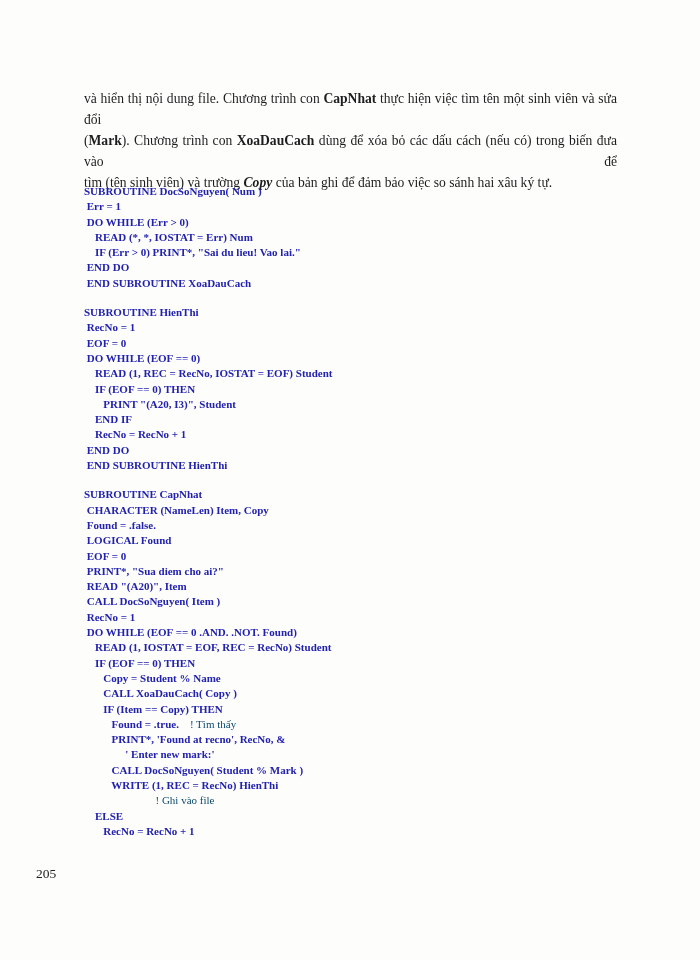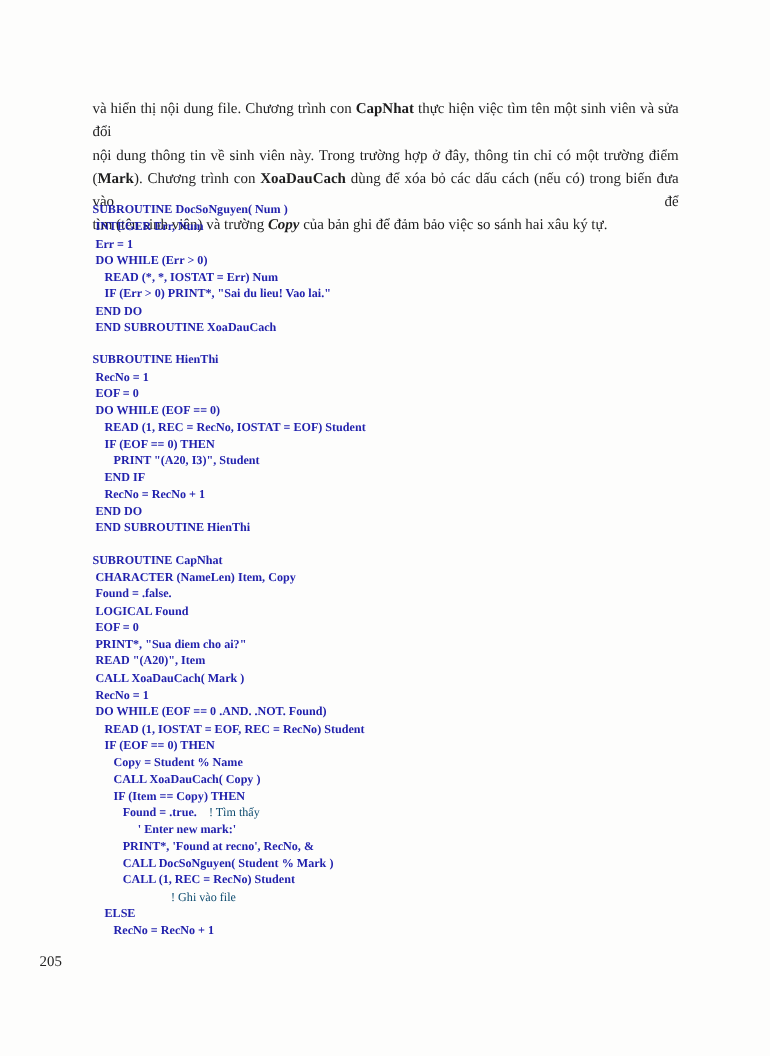--- a/index.html
+++ b/index.html
@@ -66,28 +66,26 @@
     color: #222222;
     padding-left: 36px;
   }
 </style>
 </head>
 <body>
 
 <div class="page">
   <div class="para">
       <div class="para-line"><span class="seg-n">và hiển thị nội dung file. Chương trình con </span><span class="seg-b">CapNhat</span><span class="seg-n"> thực hiện việc tìm tên một sinh viên và sửa đổi</span></div>
-      <div class="para-line"><span class="seg-n">nội dung thông tin về sinh viên này. Trong trường hợp ở đây, thông tin chỉ có một trường điểm</span></div>
       <div class="para-line"><span class="seg-n">(</span><span class="seg-b">Mark</span><span class="seg-n">). Chương trình con </span><span class="seg-b">XoaDauCach</span><span class="seg-n"> dùng để xóa bỏ các dấu cách (nếu có) trong biến đưa vào để</span></div>
       <div class="para-line last"><span class="seg-n">tìm (tên sinh viên) và trường </span><span class="seg-bi">Copy</span><span class="seg-n"> của bản ghi để đảm bảo việc so sánh hai xâu ký tự.</span></div>
     </div>
   <div class="code">
       <div class="code-block">
         <div class="code-line"><span class="kw">SUBROUTINE DocSoNguyen( Num )</span></div>
-        <div class="code-line"><span class="kw"> INTEGER Err, Num</span></div>
         <div class="code-line"><span class="kw"> Err = 1</span></div>
         <div class="code-line"><span class="kw"> DO WHILE (Err &gt; 0)</span></div>
         <div class="code-line"><span class="kw">    READ (*, *, IOSTAT = Err) Num</span></div>
         <div class="code-line"><span class="kw">    IF (Err &gt; 0) PRINT*, "Sai du lieu! Vao lai."</span></div>
         <div class="code-line"><span class="kw"> END DO</span></div>
         <div class="code-line"><span class="kw"> END SUBROUTINE XoaDauCach</span></div>
       </div>
       <div class="code-block">
         <div class="code-line"><span class="kw">SUBROUTINE HienThi</span></div>
         <div class="code-line"><span class="kw"> RecNo = 1</span></div>
@@ -102,32 +100,32 @@
         <div class="code-line"><span class="kw"> END SUBROUTINE HienThi</span></div>
       </div>
       <div class="code-block">
         <div class="code-line"><span class="kw">SUBROUTINE CapNhat</span></div>
         <div class="code-line"><span class="kw"> CHARACTER (NameLen) Item, Copy</span></div>
         <div class="code-line"><span class="kw"> Found = .false.</span></div>
         <div class="code-line"><span class="kw"> LOGICAL Found</span></div>
         <div class="code-line"><span class="kw"> EOF = 0</span></div>
         <div class="code-line"><span class="kw"> PRINT*, "Sua diem cho ai?"</span></div>
         <div class="code-line"><span class="kw"> READ "(A20)", Item</span></div>
-        <div class="code-line"><span class="kw"> CALL XoaDauCach( Mark )</span></div>
+        <div class="code-line"><span class="kw"> CALL DocSoNguyen( Item )</span></div>
         <div class="code-line"><span class="kw"> RecNo = 1</span></div>
         <div class="code-line"><span class="kw"> DO WHILE (EOF == 0 .AND. .NOT. Found)</span></div>
         <div class="code-line"><span class="kw">    READ (1, IOSTAT = EOF, REC = RecNo) Student</span></div>
         <div class="code-line"><span class="kw">    IF (EOF == 0) THEN</span></div>
         <div class="code-line"><span class="kw">       Copy = Student % Name</span></div>
         <div class="code-line"><span class="kw">       CALL XoaDauCach( Copy )</span></div>
         <div class="code-line"><span class="kw">       IF (Item == Copy) THEN</span></div>
         <div class="code-line"><span class="kw">          Found = .true.</span><span class="cmt">    ! Tìm thấy</span></div>
+        <div class="code-line"><span class="kw">          PRINT*, 'Found at recno', RecNo, &amp;</span></div>
         <div class="code-line"><span class="kw">               ' Enter new mark:'</span></div>
-        <div class="code-line"><span class="kw">          PRINT*, 'Found at recno', RecNo, &amp;</span></div>
         <div class="code-line"><span class="kw">          CALL DocSoNguyen( Student % Mark )</span></div>
-        <div class="code-line"><span class="kw">          CALL (1, REC = RecNo) Student</span></div>
+        <div class="code-line"><span class="kw">          WRITE (1, REC = RecNo) HienThi</span></div>
         <div class="code-line"><span class="cmt">                          ! Ghi vào file</span></div>
         <div class="code-line"><span class="kw">    ELSE</span></div>
         <div class="code-line"><span class="kw">       RecNo = RecNo + 1</span></div>
       </div>
     </div>
   <div class="pageno">205</div>
 </div>
 
 </body></html>

